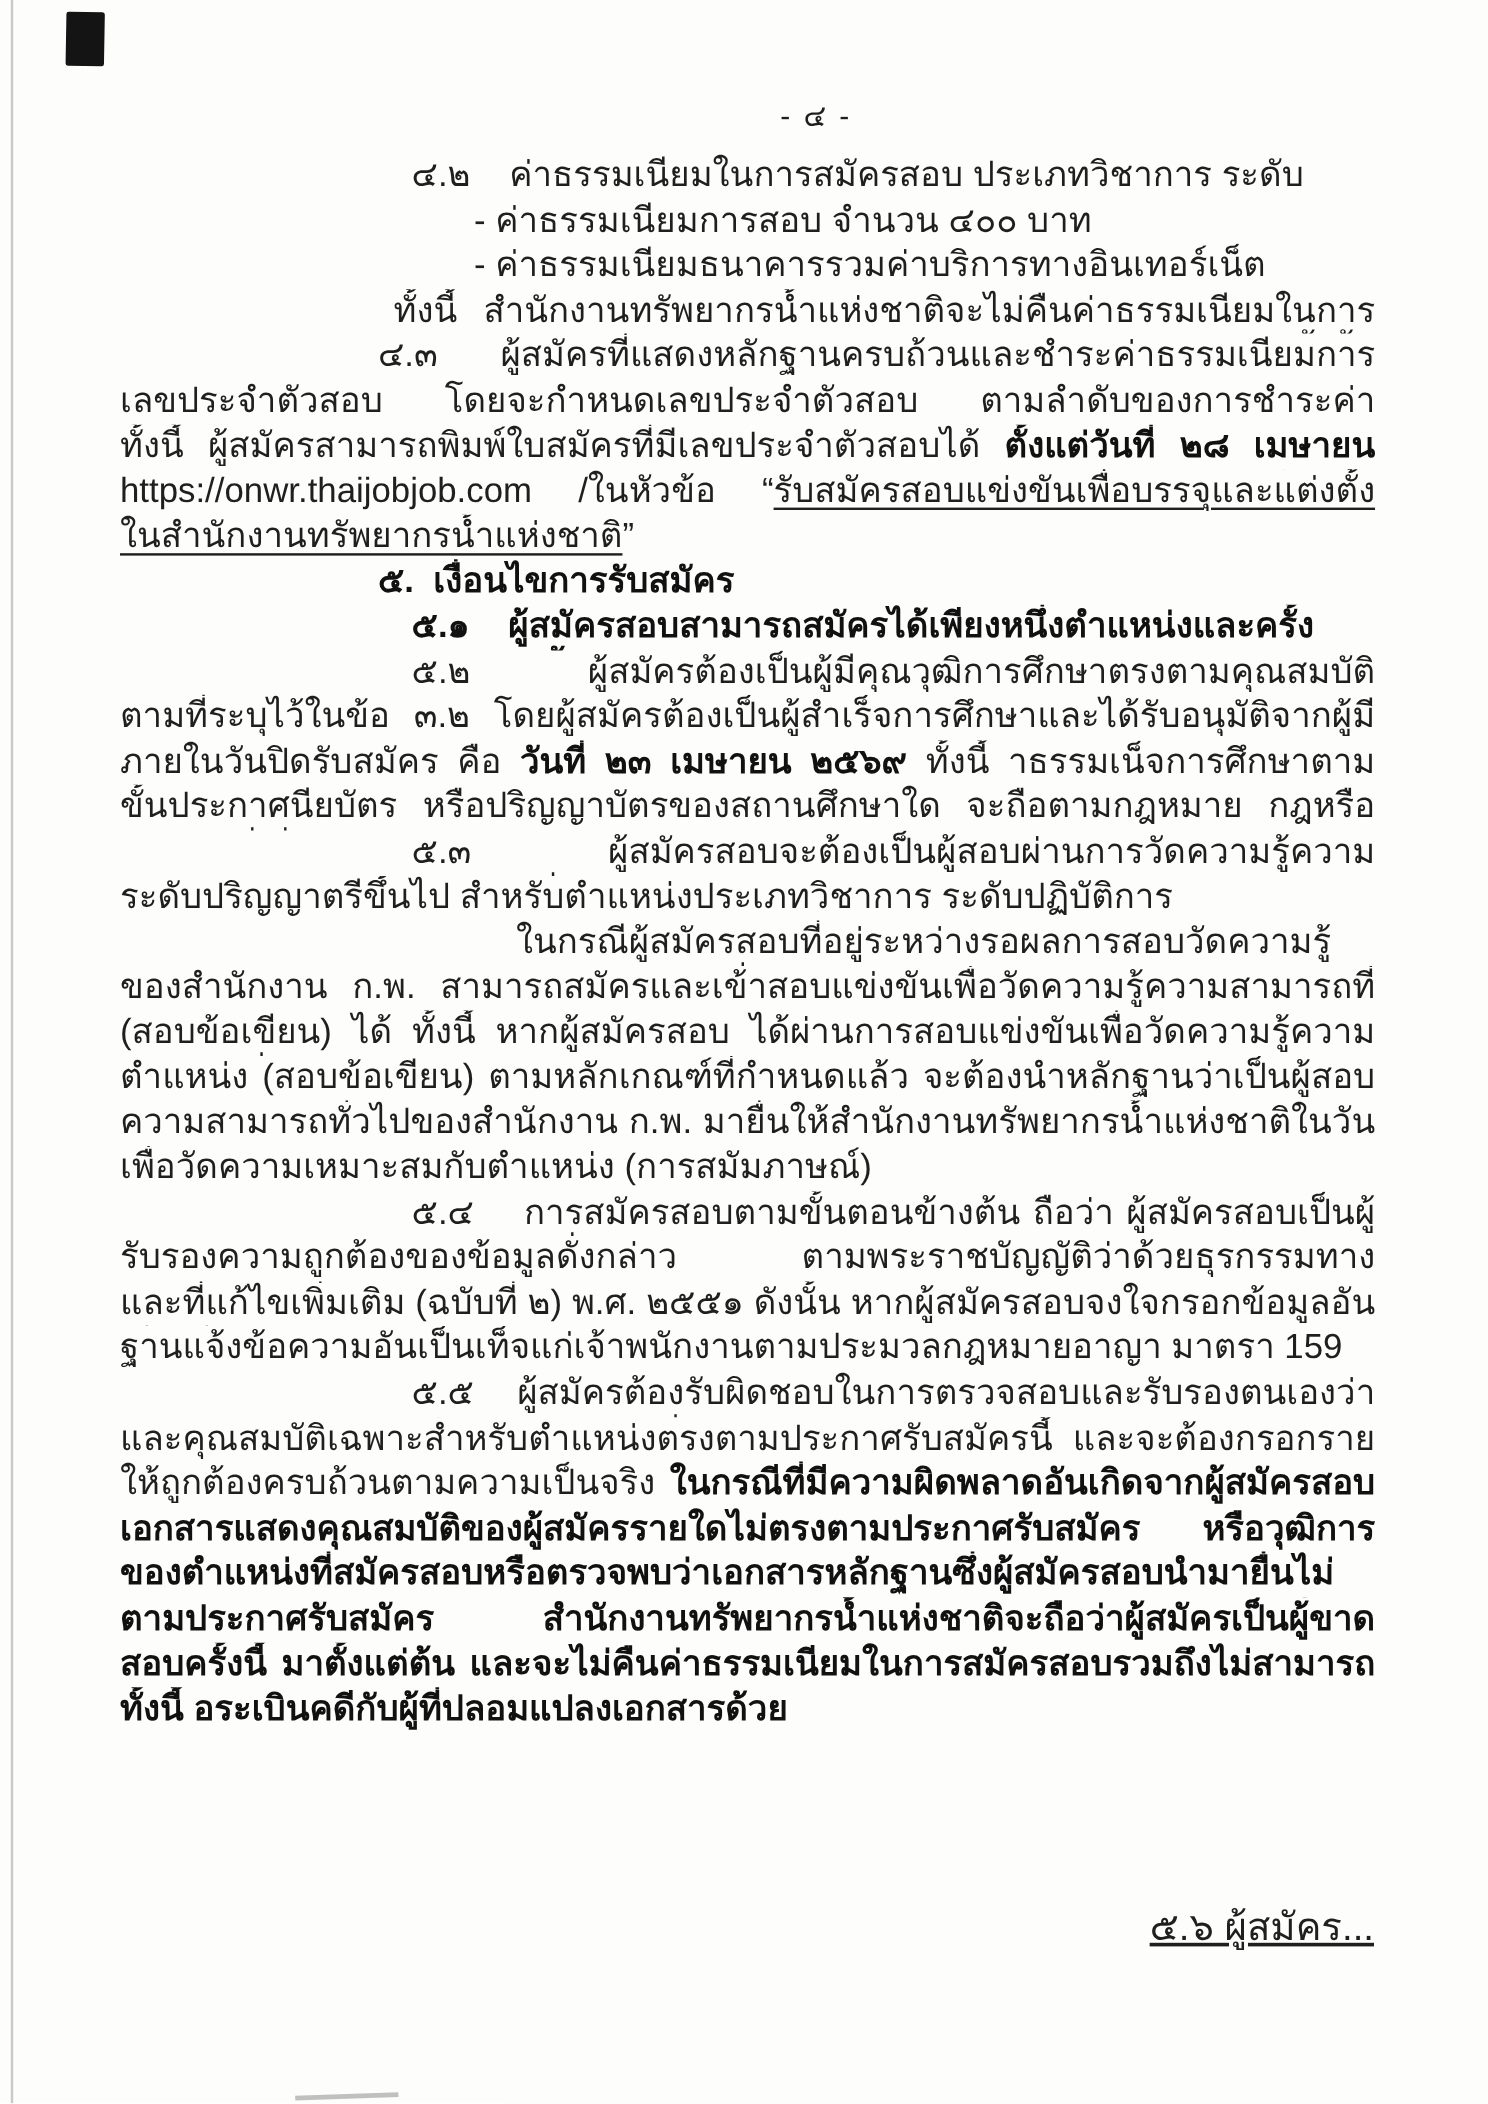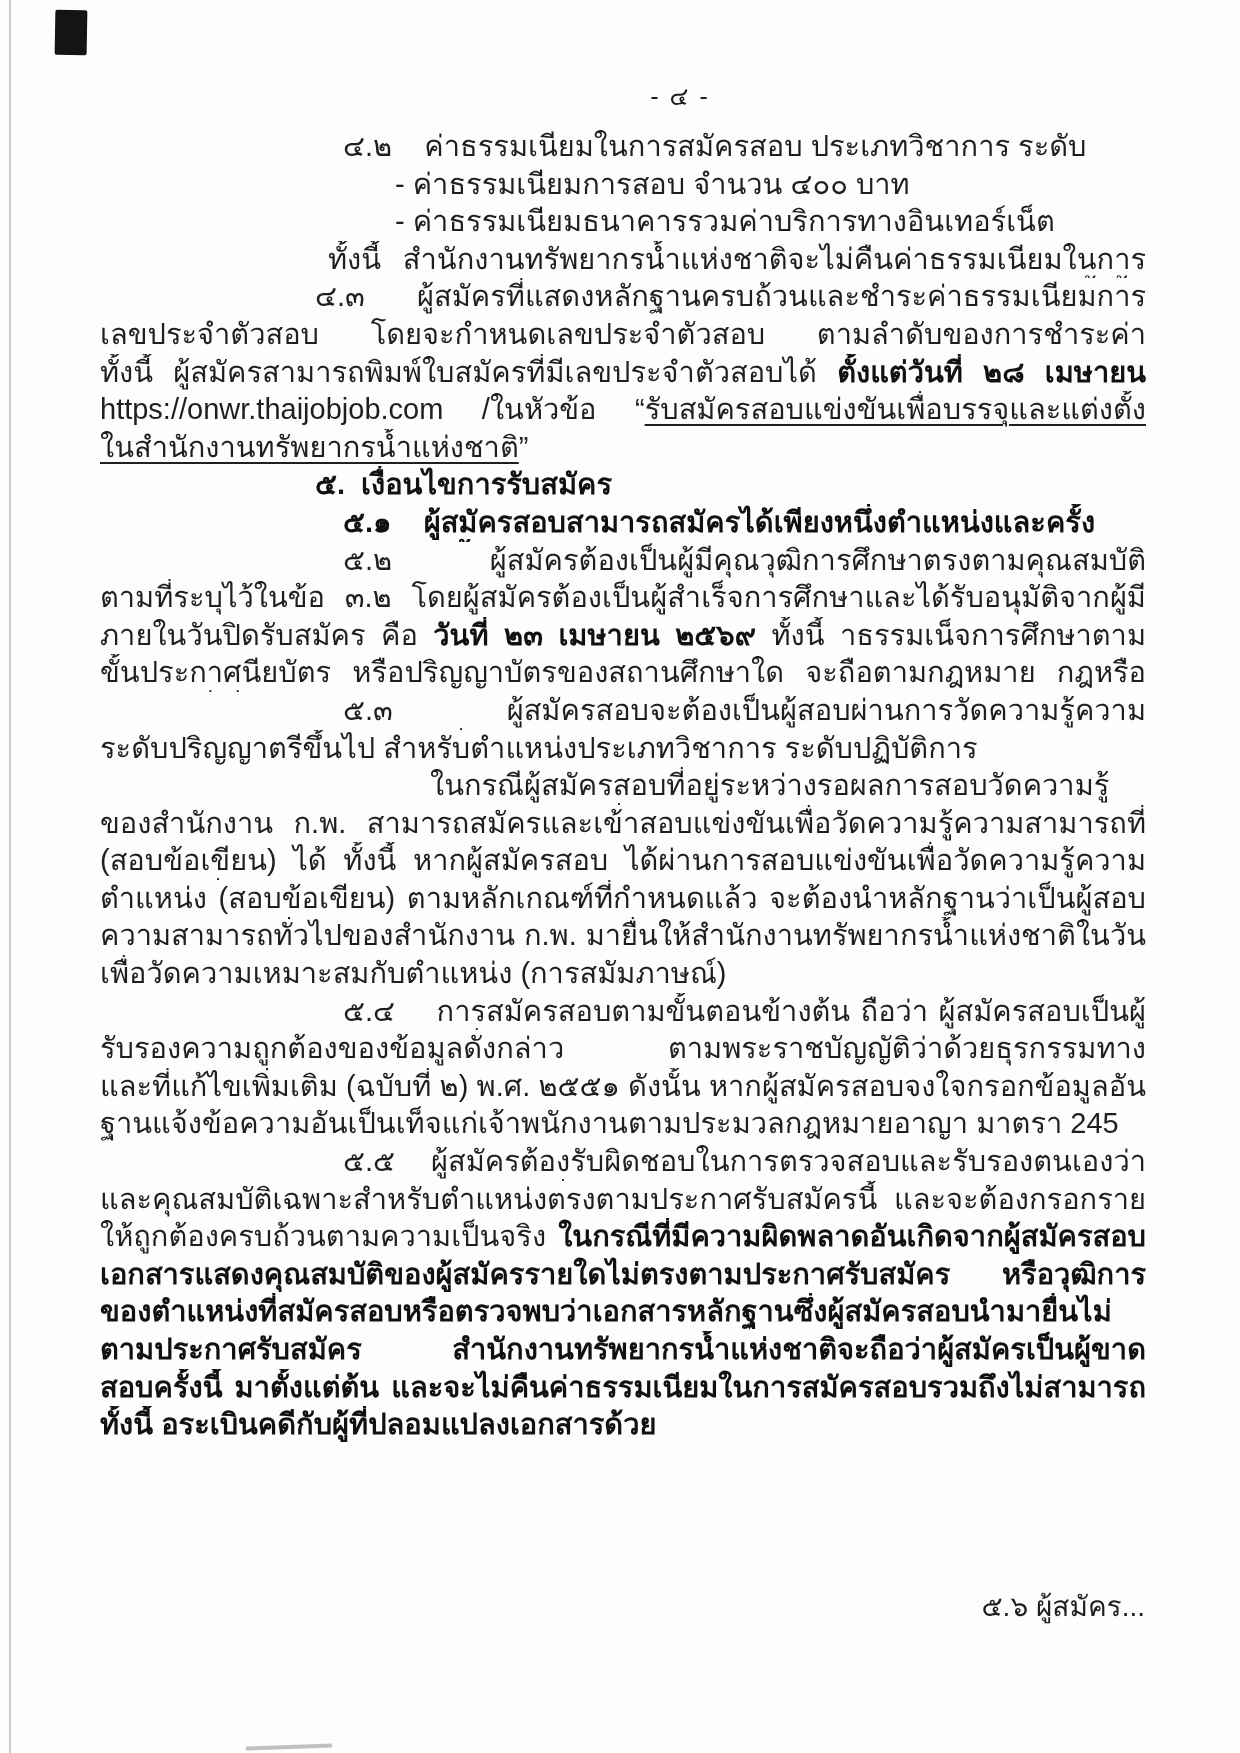--- a/index.html
+++ b/index.html
@@ -41,21 +41,21 @@
   .ind-para { padding-left: 228px; }
   .ind-item { padding-left: 243px; }
   .ind-item2{ padding-left: 215px; }
   .ind-sect { padding-left: 215px; }
   .ind-dash { padding-left: 295px; }
   .ind-deep { padding-left: 330px; }
   .seg.b { font-weight: bold; color: #111; text-align: right; }
   .seg.u { text-decoration: underline; text-underline-offset: 5px; text-decoration-thickness: 2px; text-align: right; }
   .continuation {
     position: absolute; right: 95px; top: 1588px;
-    font-size: 28px; line-height: 37.6px; 
+    font-size: 32px; line-height: 37.6px;  text-decoration: underline;
   }
 </style>
 </head>
 <body>
 
 <div class="page">
   <div class="scan-left-edge"></div>
   <div class="scan-corner-mark"></div>
   <div class="scan-bottom-mark"></div>
 
@@ -81,21 +81,21 @@
       <div class="line ind-0 left"><span class="seg">ระดับปริญญาตรีขึ้นไป สำหรับตำแหน่งประเภทวิชาการ ระดับปฏิบัติการ</span></div>
       <div class="line ind-deep just"><span class="seg">ในกรณีผู้สมัครสอบที่อยู่ระหว่างรอผลการสอบวัดความรู้ความสามารถทั่วไป</span></div>
       <div class="line ind-0 just"><span class="seg">ของสำนักงาน ก.พ. สามารถสมัครและเข้าสอบแข่งขันเพื่อวัดความรู้ความสามารถที่ใช้เฉพาะตำแหน่ง</span></div>
       <div class="line ind-0 just"><span class="seg">(สอบข้อเขียน) ได้ ทั้งนี้ หากผู้สมัครสอบ ได้ผ่านการสอบแข่งขันเพื่อวัดความรู้ความสามารถที่ใช้เฉพาะ</span></div>
       <div class="line ind-0 just"><span class="seg">ตำแหน่ง (สอบข้อเขียน) ตามหลักเกณฑ์ที่กำหนดแล้ว จะต้องนำหลักฐานว่าเป็นผู้สอบผ่านการวัดความรู้</span></div>
       <div class="line ind-0 just"><span class="seg">ความสามารถทั่วไปของสำนักงาน ก.พ. มายื่นให้สำนักงานทรัพยากรน้ำแห่งชาติในวันสอบแข่งขัน</span></div>
       <div class="line ind-0 left"><span class="seg">เพื่อวัดความเหมาะสมกับตำแหน่ง (การสมัมภาษณ์)</span></div>
       <div class="line ind-item just"><span class="seg">๕.๔&nbsp;&nbsp;&nbsp;&nbsp;การสมัครสอบตามขั้นตอนข้างต้น ถือว่า ผู้สมัครสอบเป็นผู้ลงลายมือชื่อและ</span></div>
       <div class="line ind-0 just"><span class="seg">รับรองความถูกต้องของข้อมูลดังกล่าว ตามพระราชบัญญัติว่าด้วยธุรกรรมทางอิเล็กทรอนิกส์ พ.ศ. ๒๕๔๔</span></div>
       <div class="line ind-0 just"><span class="seg">และที่แก้ไขเพิ่มเติม (ฉบับที่ ๒) พ.ศ. ๒๕๕๑ ดังนั้น หากผู้สมัครสอบจงใจกรอกข้อมูลอันเป็นเท็จอาจมีความผิด</span></div>
-      <div class="line ind-0 left"><span class="seg">ฐานแจ้งข้อความอันเป็นเท็จแก่เจ้าพนักงานตามประมวลกฎหมายอาญา มาตรา 245</span></div>
+      <div class="line ind-0 left"><span class="seg">ฐานแจ้งข้อความอันเป็นเท็จแก่เจ้าพนักงานตามประมวลกฎหมายอาญา มาตรา 159</span></div>
       <div class="line ind-item just"><span class="seg">๕.๕&nbsp;&nbsp;&nbsp;&nbsp;ผู้สมัครต้องรับผิดชอบในการตรวจสอบและรับรองตนเองว่า เป็นผู้มีคุณสมบัติทั่วไป</span></div>
       <div class="line ind-0 just"><span class="seg">และคุณสมบัติเฉพาะสำหรับตำแหน่งตรงตามประกาศรับสมัครนี้ และจะต้องกรอกรายละเอียดต่าง ๆ</span></div>
       <div class="line ind-0 just"><span class="seg">ให้ถูกต้องครบถ้วนตามความเป็นจริง </span><span class="seg b">ในกรณีที่มีความผิดพลาดอันเกิดจากผู้สมัครสอบ หรือปรากฏภายหลังว่า</span></div>
       <div class="line ind-0 just"><span class="seg b">เอกสารแสดงคุณสมบัติของผู้สมัครรายใดไม่ตรงตามประกาศรับสมัคร หรือวุฒิการศึกษาไม่ตรงตามคุณวุฒิ</span></div>
       <div class="line ind-0 just"><span class="seg b">ของตำแหน่งที่สมัครสอบหรือตรวจพบว่าเอกสารหลักฐานซึ่งผู้สมัครสอบนำมายื่นไม่ตรง หรือไม่เป็นไป</span></div>
       <div class="line ind-0 just"><span class="seg b">ตามประกาศรับสมัคร สำนักงานทรัพยากรน้ำแห่งชาติจะถือว่าผู้สมัครเป็นผู้ขาดคุณสมบัติในการสมัคร</span></div>
       <div class="line ind-0 just"><span class="seg b">สอบครั้งนี้ มาตั้งแต่ต้น และจะไม่คืนค่าธรรมเนียมในการสมัครสอบรวมถึงไม่สามารถเรียกร้องสิทธิใด ๆ</span></div>
       <div class="line ind-0 left"><span class="seg b">ทั้งนี้ อระเบินคดีกับผู้ที่ปลอมแปลงเอกสารด้วย</span></div>
     </div>
 

